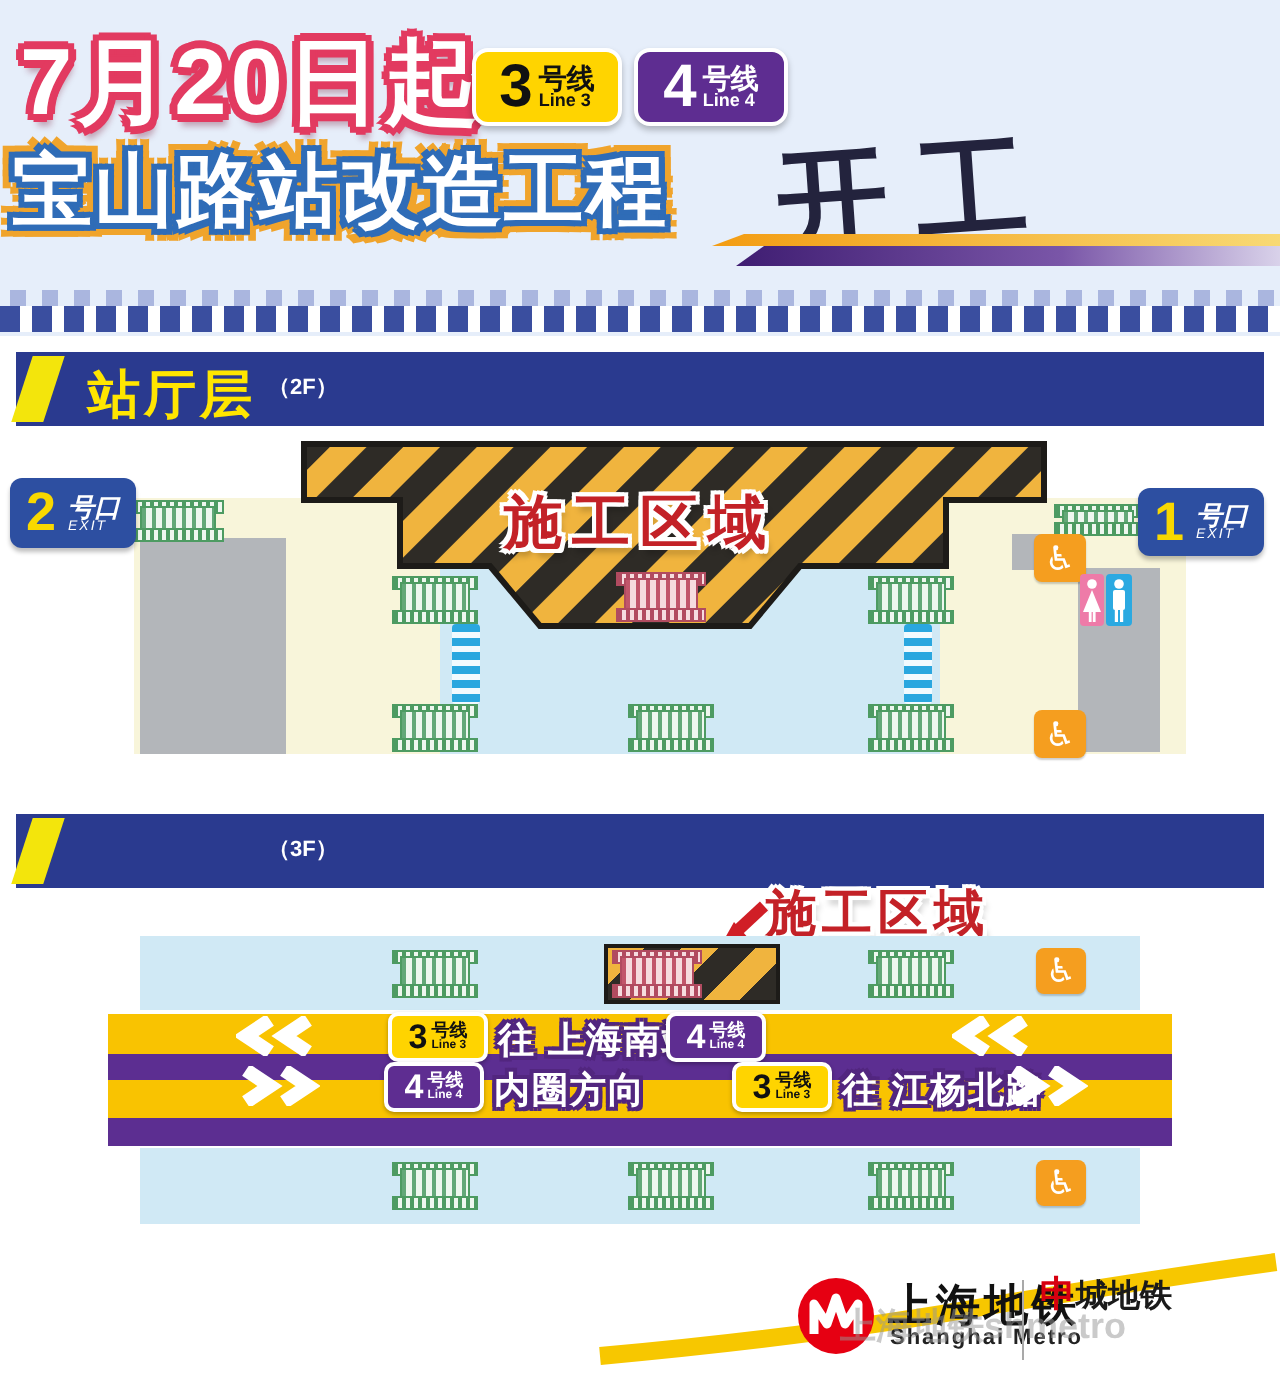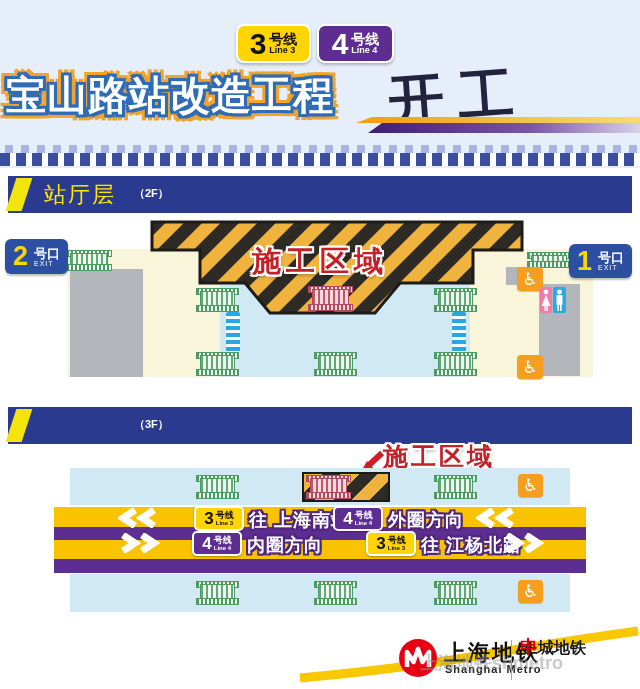--- a/index.html
+++ b/index.html
@@ -32,42 +32,42 @@
   .swoosh-purple{left:368px;top:123px;width:272px;height:10px;background:linear-gradient(90deg,#3f1d72,#7a56a8 60%,#d9d2ea);
     clip-path:polygon(14px 0,100% 0,100% 100%,0 100%);}
   .checker1{left:0;top:145px;width:640px;height:8px;
     background-image:repeating-linear-gradient(90deg,#aab6df 0 8px,rgba(0,0,0,0) 8px 16px);background-position:5px 0;}
   .checker2{left:0;top:153px;width:640px;height:13px;background-color:#fff;
     background-image:repeating-linear-gradient(90deg,#3a4e9f 0 10px,rgba(0,0,0,0) 10px 16px);}
 
   
   .secbar{left:8px;width:624px;height:37px;background:#2a3a8f;}
   .secbar .accent{position:absolute;left:3px;top:2px;width:16px;height:33px;background:#f3e50c;transform:skewX(-18deg);}
-  .secbar .t-cn{position:absolute;left:36px;top:4px;font-size:22px;font-weight:normal;color:#ffe600;letter-spacing:2px;}
+  .secbar .t-cn{position:absolute;left:36px;top:4px;font-size:26px;font-weight:bold;color:#ffe600;letter-spacing:2px;}
   .secbar .t-fl{position:absolute;left:126px;top:10px;font-size:11px;font-weight:bold;color:#fff;}
 
   
   .cream{background:#f8f5da;}
   .lblue{background:#d0e9f5;}
   .gray{background:#b3b6ba;}
   .hazard-rect{background:repeating-linear-gradient(135deg,#f0b43e 0 13px,#2e2b26 13px 26px);border:2px solid #1d1b18;box-sizing:border-box;}
   .esc{position:absolute;}
   .esc .body{position:absolute;left:4px;right:4px;top:3px;bottom:3px;
     background:repeating-linear-gradient(90deg,#63a878 0 2px,#eef7ef 2px 5px);border:1px solid #4d9b62;}
   .esc::before,.esc::after{content:"";position:absolute;left:0;right:0;height:5px;
     background:repeating-linear-gradient(90deg,#4d9b62 0 2px,#eef7ef 2px 4px);border:1px solid #4d9b62;}
   .esc::before{top:0;} .esc::after{bottom:0;}
   .esc.pink .body{background:repeating-linear-gradient(90deg,#c2566b 0 2px,#f6dcdf 2px 5px);border-color:#b14b60;}
   .esc.pink::before,.esc.pink::after{background:repeating-linear-gradient(90deg,#b14b60 0 2px,#f6dcdf 2px 4px);border-color:#b14b60;}
   .gate{background:repeating-linear-gradient(180deg,#2aa7df 0 4px,#f2fafe 4px 7px);border-radius:2px;}
   .wc{background:#f59e1f;border-radius:4px;color:#fff;display:flex;align-items:center;justify-content:center;
     font-size:17px;line-height:1;box-shadow:0 1px 1px rgba(0,0,0,.2);}
   .exitbadge{background:#2d4fa1;border-radius:6px;box-shadow:0 2px 2px rgba(0,0,0,.25);display:flex;align-items:center;justify-content:center;}
   .exitbadge .num{font-size:27px;font-weight:bold;color:#f8d800;line-height:1;}
-  .exitbadge .col{display:flex;flex-direction:column;margin-left:6px;line-height:1;}
+  .exitbadge .col{display:flex;flex-direction:column;margin-left:6px;line-height:1;font-style:italic;}
   .exitbadge .nm{font-size:13px;font-weight:bold;color:#fff;}
   .exitbadge .ex{font-size:7px;color:#fff;letter-spacing:1px;}
   .conlabel{color:#c32127;font-weight:bold;white-space:nowrap;
     text-shadow:-2px -2px 0 #fff,0 -2px 0 #fff,2px -2px 0 #fff,-2px 0 0 #fff,2px 0 0 #fff,
     -2px 2px 0 #fff,0 2px 0 #fff,2px 2px 0 #fff,2px 4px 3px rgba(0,0,0,.25);}
 
   
   .band-y{background:#f9c301;}
   .band-p{background:#5c2e91;}
   .mbadge{height:25px;width:50px;border-radius:5px;border:2px solid #fff;display:flex;align-items:center;justify-content:center;
@@ -90,20 +90,21 @@
   .watermark{color:rgba(150,150,150,.5);font-size:18px;font-weight:bold;white-space:nowrap;}
   .divider{width:1px;background:#a9a9a9;}
 </style>
 </head>
 <body>
 
 <div class="stage">
 
   <div class="abs hdr-bg"></div>
 
+  <div class="abs title1">7月20日起</div>
 
   <div class="abs hbadge b-l3">
     <span class="num">3</span>
     <span class="col">
       <span class="nm">号线</span>
       <span class="sub">Line 3</span>
     </span>
   </div>
   <div class="abs hbadge b-l4">
     <span class="num">4</span>
@@ -250,21 +251,20 @@
       </span>
   </div>
   <div class="abs bandtxt" style="left:249px;top:508px;">往 上海南站</div>
   <div class="abs mbadge m-l4" style="left:333px;top:506px;">
     <span class="num">4</span>
     <span class="col">
         <span class="nm">号线</span>
         <span class="sub">Line 4</span>
       </span>
   </div>
-  <div class="abs bandtxt" style="left:388px;top:508px;">外圈方向</div>
   <svg class="abs" style="left:476px;top:508px;" width="42" height="20">
     <path d="M17 2 L5 10 L17 18" stroke="#fff" stroke-width="7" fill="none"></path>
     <path d="M36 2 L24 10 L36 18" stroke="#fff" stroke-width="7" fill="none"></path>
   </svg>
 
   <svg class="abs" style="left:118px;top:533px;" width="42" height="20">
     <path d="M5 2 L17 10 L5 18" stroke="#fff" stroke-width="7" fill="none"></path>
     <path d="M24 2 L36 10 L24 18" stroke="#fff" stroke-width="7" fill="none"></path>
   </svg>
   <div class="abs mbadge m-l4" style="left:192px;top:531px;">

